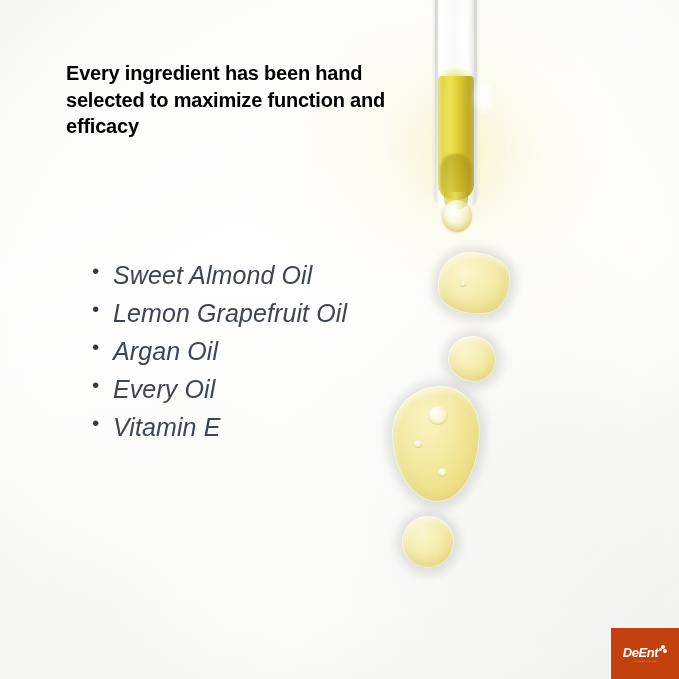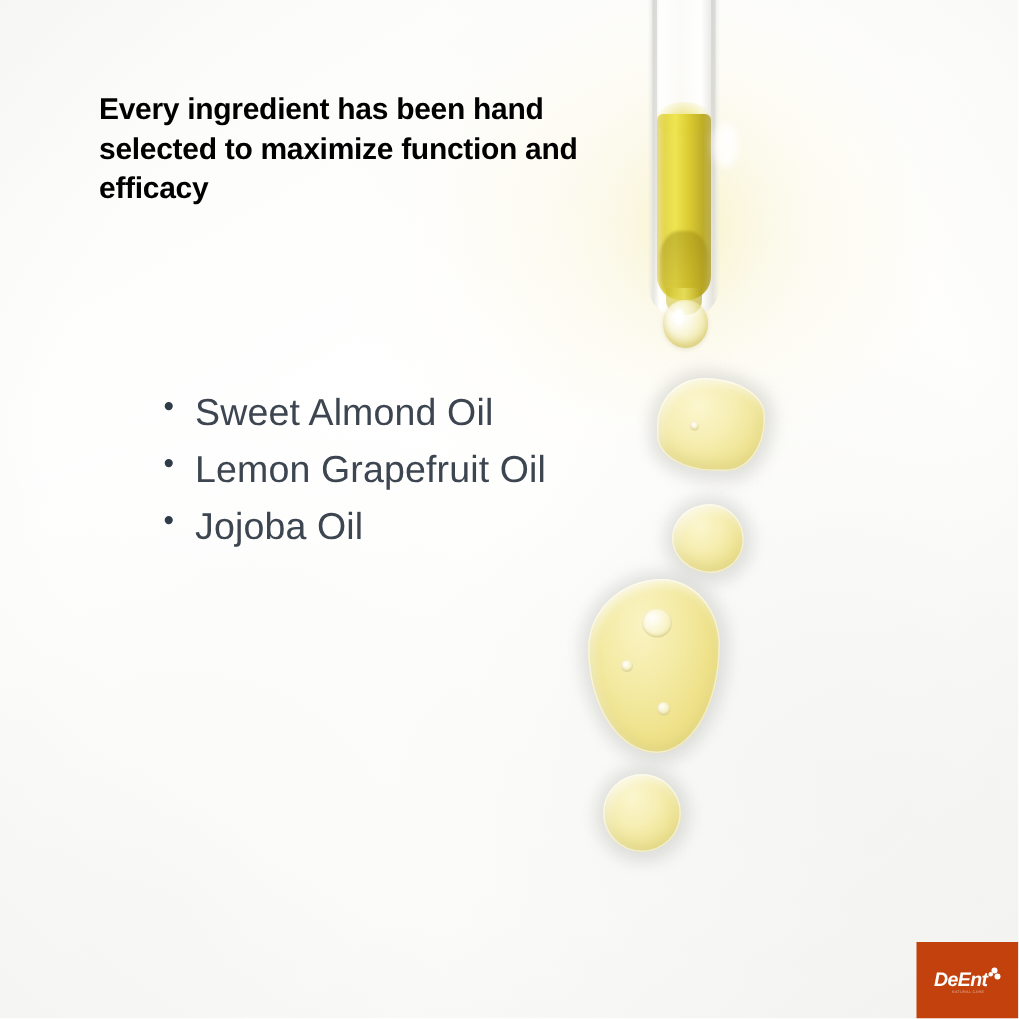--- a/index.html
+++ b/index.html
@@ -218,26 +218,27 @@
     top: 60px;
     width: 330px;
     color: #000000;
     font-size: 20px;
     font-weight: bold;
     line-height: 1.33;
     letter-spacing: -0.2px;
   }
   .ingredients {
     position: absolute;
-    left: 109px;
+    left: 92px;
     top: 256px;
     width: 300px;
     list-style: none;
     margin: 0;
     padding: 0;
+    font-style: italic;
   }
   .ingredients li {
     position: relative;
     color: #3c4550;
     font-size: 25px;
     font-weight: 300;
     line-height: 1.52;
     padding-left: 21px;
     letter-spacing: 0.1px;
     white-space: nowrap;
@@ -351,21 +352,23 @@
     <div class="rim"></div>
   </div>
 
   <div class="bg-vignette"></div>
 
   <div class="headline">Every ingredient has been hand selected to maximize function and efficacy</div>
 
   <ul class="ingredients">
     <li>Sweet Almond Oil</li>
     <li>Lemon Grapefruit Oil</li>
-    <li>Jojoba Oil</li>
+    <li>Argan Oil</li>
+    <li>Every Oil</li>
+    <li>Vitamin E</li>
   </ul>
 
   <div class="brand-badge">
     <div class="brand-row">
       <span class="brand-name">DeEnt</span>
       <span class="brand-mark">
         <span></span>
           <span></span>
           <span></span>
       </span>

